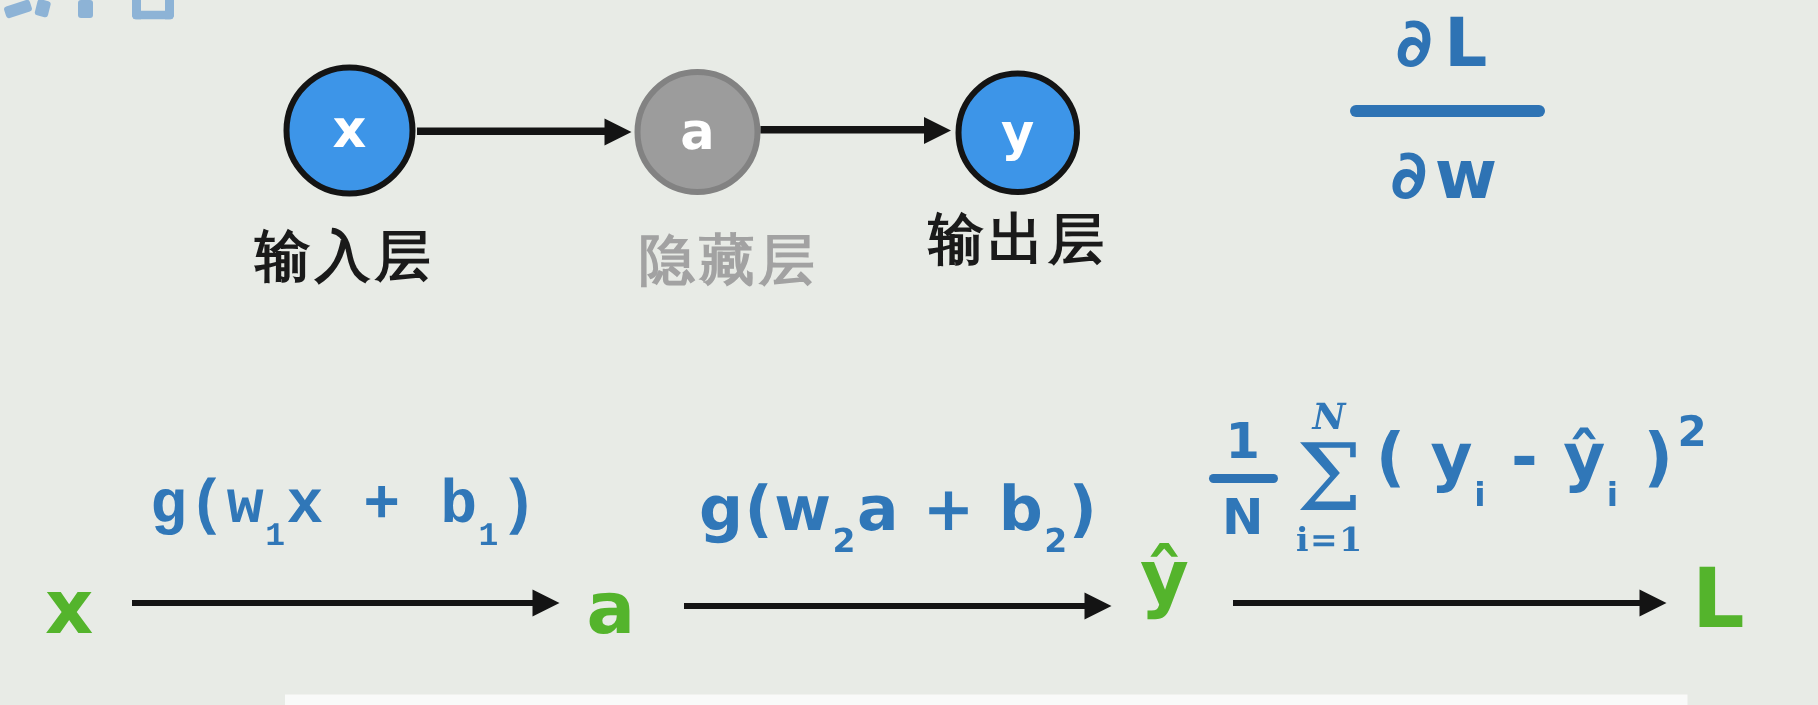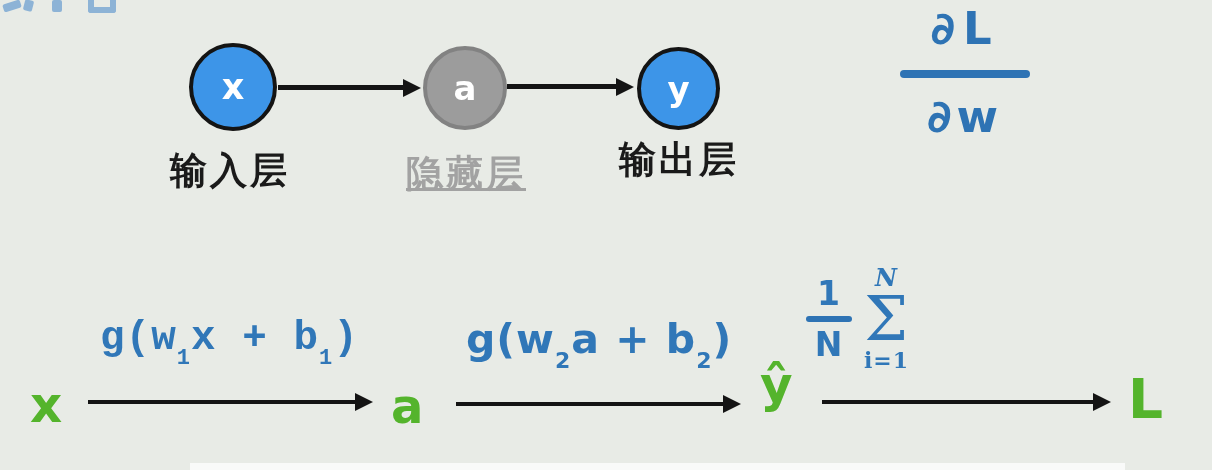--- a/index.html
+++ b/index.html
@@ -42,21 +42,21 @@
   }
   .a1 { left:278px; top:85px; width:126px; height:5px; }
   .a2 { left:507px; top:84px; width:110px; height:5px; }
   .c1 { left:88px;  top:400px; width:268px; height:4px; }
   .c2 { left:456px; top:402px; width:268px; height:4px; }
   .c3 { left:822px; top:400px; width:272px; height:4px; }
 
   
   .caption { position:absolute; font-size:37px; font-weight:bold; letter-spacing:3px; }
   .cap-x { left:170px; top:146px; color:#1a1a1a; }
-  .cap-a { left:406px; top:149px; color:#a2a2a2;text-decoration:underline; }
+  .cap-a { left:426px; top:149px; color:#a2a2a2; }
   .cap-y { left:619px; top:135px; color:#1a1a1a; }
 
   
   .grad { position:absolute; left:893px; top:2px; width:144px;
           text-align:center; color:#2e73b4; font-weight:bold; }
   .grad .num { font-size:45px; letter-spacing:8px; }
   .grad .bar { width:130px; height:8px; background:#2e73b4;
                border-radius:4px; margin:15px auto 12px auto; }
   .grad .den { font-size:45px; letter-spacing:5px; }
 
@@ -145,20 +145,21 @@
       <span class="frac">
         <span>1</span>
         <span class="fbar"></span>
         <span>N</span>
       </span>
       <span class="sig">
         <span class="upper">N</span>
         <span class="sigma">Σ</span>
         <span class="lower">i=1</span>
       </span>
+      <span class="body3"><span>( </span><span>y</span><sub>i</sub><span> - </span><span>ŷ</span><sub>i</sub><span> )</span><span class="exp">2</span></span>
     </div>
     <div class="arrow c3"></div>
 
     <span class="cvar v-L">L</span>
   </div>
 
   <div class="bottom-bar"></div>
 
 </div>
 

